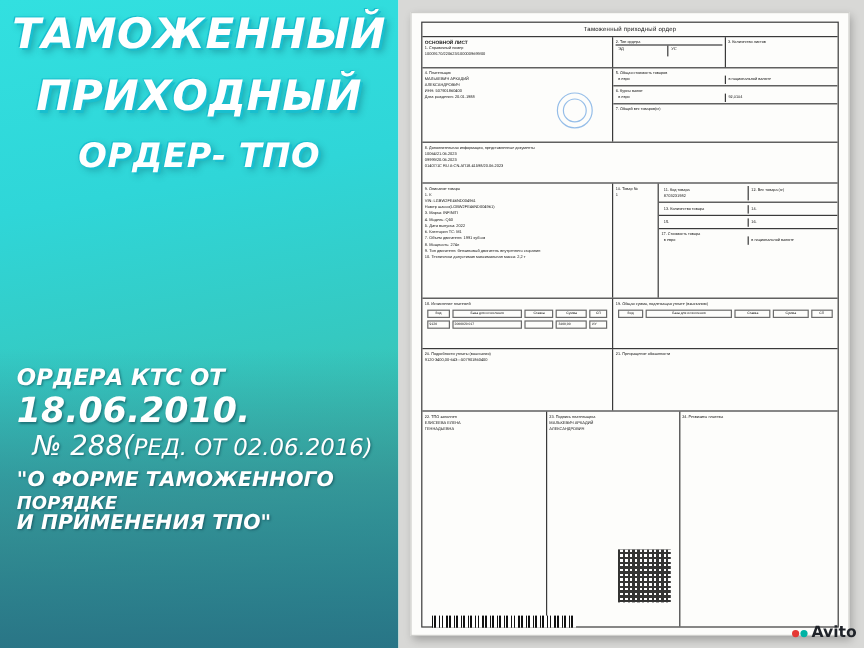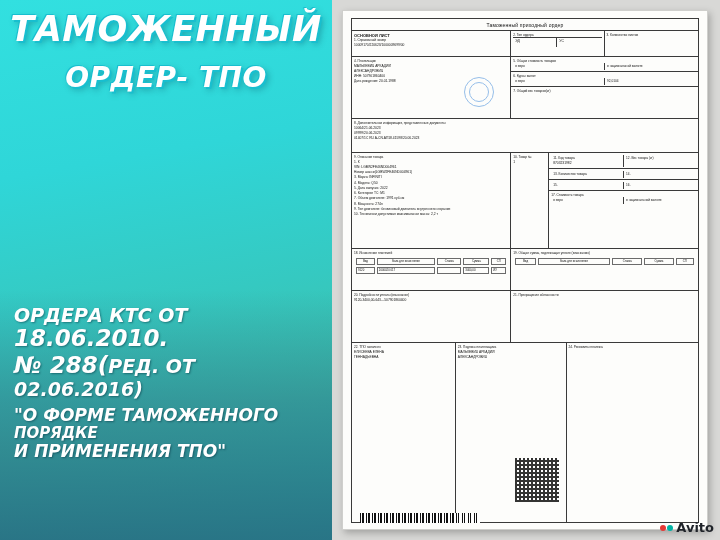--- a/index.html
+++ b/index.html
@@ -44,22 +44,22 @@
 
   .subblock {
     position:absolute; left:14px; top:305px; width:310px; z-index:3;
     color:#ffffff;
     font-family:"DejaVu Sans", sans-serif;
     font-style:italic;
     line-height:1.12;
     text-shadow:1px 1px 2px rgba(0,40,55,0.45);
   }
   .sub-l1 { font-size:19px; font-weight:bold; margin-bottom:1px; }
-  .sub-l1 .big { font-size:23px; }
-  .sub-l2 { font-size:19px; font-weight:bold; margin-bottom:6px; }
+  .sub-l1 .big { font-size:29px; }
+  .sub-l2 { font-size:19px; font-weight:normal; margin-bottom:6px;text-align:center; }
   .sub-l2 .big { font-size:23px; }
   .sub-l3 { font-size:17px; font-weight:bold; }
   .sub-l4 { font-size:17px; font-weight:bold; }
   .sub-l5 { font-size:15px; font-weight:bold; }
   .sub-l6 { font-size:17px; font-weight:bold; }
   .sub-l7 { font-size:17px; font-weight:bold; }
 
   
   .right {
     position:relative; width:388px; height:540px;
@@ -169,20 +169,21 @@
 </head>
 <body>
 
 <div class="page">
 
   <div class="left">
     <div class="left-grad-bottom"></div>
 
     <div class="headline">
       <span class="hl hl1">ТАМОЖЕННЫЙ</span>
+      <span class="hl hl2">ПРИХОДНЫЙ</span>
       <span class="hl hl3">ОРДЕР- ТПО</span>
     </div>
 
     <div class="subblock">
       <div class="sub-l1">
         <span>ОРДЕРА КТС ОТ </span><span class="big">18.06.2010.</span>
       </div>
       <div class="sub-l2">
         <span class="big">№ 288(</span><span>РЕД. ОТ 02.06.2016)</span>
       </div>

